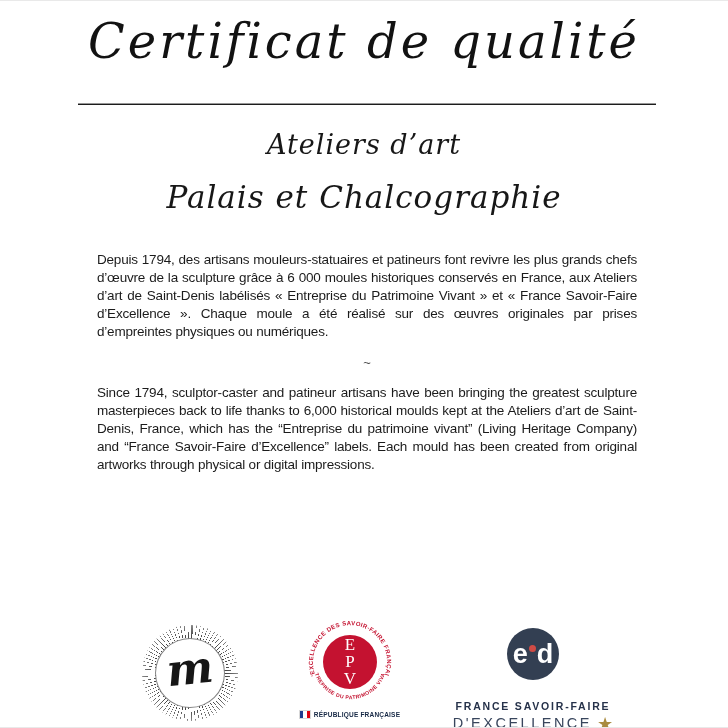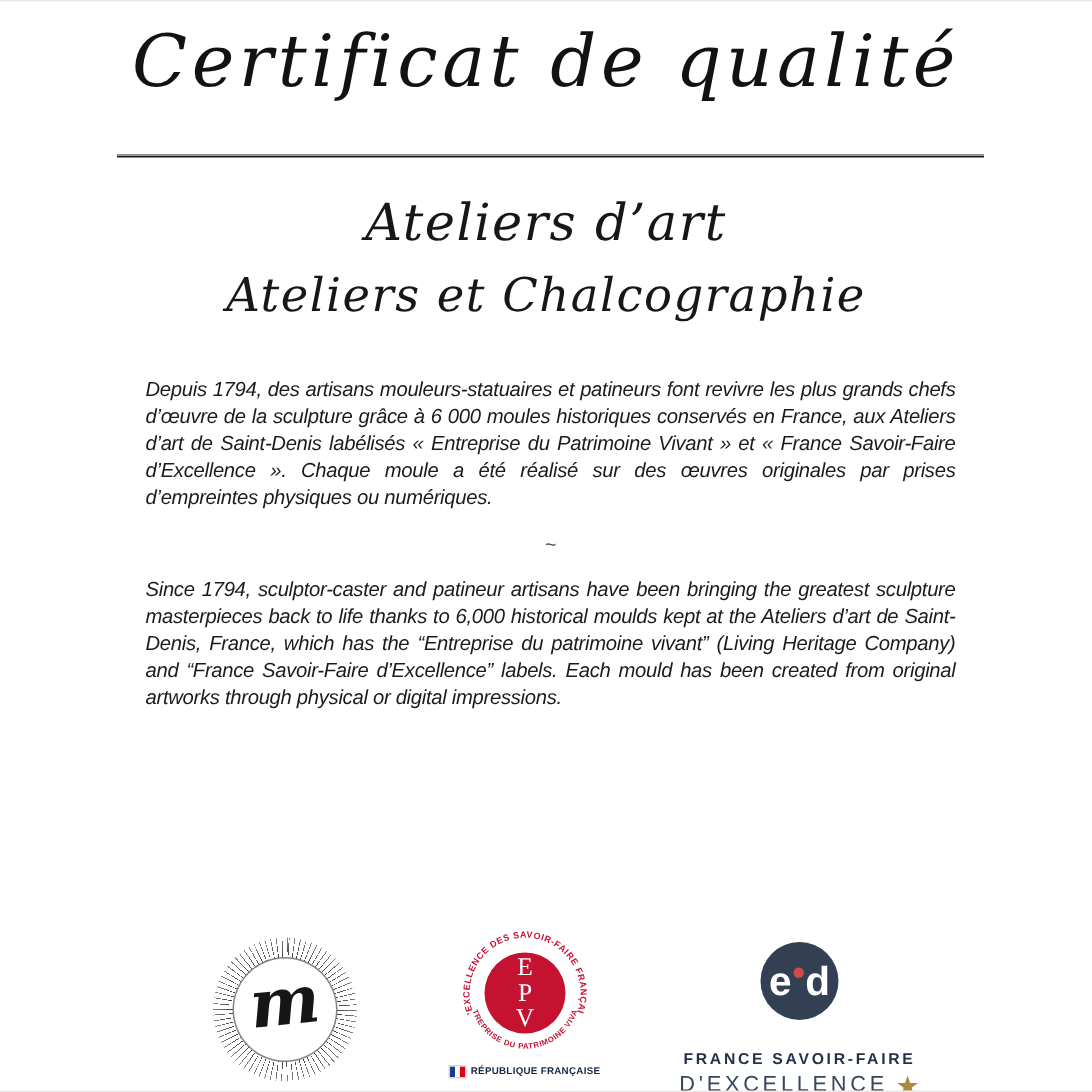--- a/index.html
+++ b/index.html
@@ -40,34 +40,34 @@
   .sub1, .sub2 {
     position: absolute;
     left: 0; right: 0;
     text-align: center;
     font-family: "DejaVu Serif", serif;
     font-style: italic;
     font-weight: 400;
     color: #171717;
     letter-spacing: 1px;
   }
-  .sub1 { top: 128px; font-size: 34px; }
+  .sub1 { top: 128px; font-size: 27px; }
   .sub2 { top: 178px; font-size: 31px; }
 
   
   .bodytext {
     position: absolute;
     top: 250px; left: 97px;
     width: 540px;
     font-size: 13.5px;
     line-height: 18px;
     letter-spacing: -0.2px;
     text-align: justify;
   }
-  .bodytext p { margin-bottom: 13px; font-style: italic; }
+  .bodytext p { margin-bottom: 13px; }
   .bodytext p.en { }
   .tilde {
     text-align: center;
     color: #4a4a4a;
     font-size: 13px;
     margin: 4px 0 12px 0;
   }
 
   
   .logos { position: absolute; top: 0; left: 0; width: 728px; height: 728px; pointer-events: none; }
@@ -182,21 +182,21 @@
 </style>
 </head>
 <body>
 
 <div class="page">
 
   <h1 class="title">Certificat de qualité</h1>
   <div class="divider"></div>
 
   <h2 class="sub1">Ateliers d’art</h2>
-  <h2 class="sub2">Ateliers et Chalcographie</h2>
+  <h2 class="sub2">Palais et Chalcographie</h2>
 
   <div class="bodytext">
     <p class="fr">Depuis 1794, des artisans mouleurs-statuaires et patineurs font revivre les plus grands chefs d’œuvre de la sculpture grâce à 6 000 moules historiques conservés en France, aux Ateliers d’art de Saint-Denis labélisés « Entreprise du Patrimoine Vivant » et « France Savoir-Faire d’Excellence ». Chaque moule a été réalisé sur des œuvres originales par prises d’empreintes physiques ou numériques.</p>
     <div class="tilde">~</div>
     <p class="en">Since 1794, sculptor-caster and patineur artisans have been bringing the greatest sculpture masterpieces back to life thanks to 6,000 historical moulds kept at the Ateliers d’art de Saint-Denis, France, which has the “Entreprise du patrimoine vivant” (Living Heritage Company) and “France Savoir-Faire d’Excellence” labels. Each mould has been created from original artworks through physical or digital impressions.</p>
   </div>
 
   <div class="logos">
 
     <div class="rmn">

